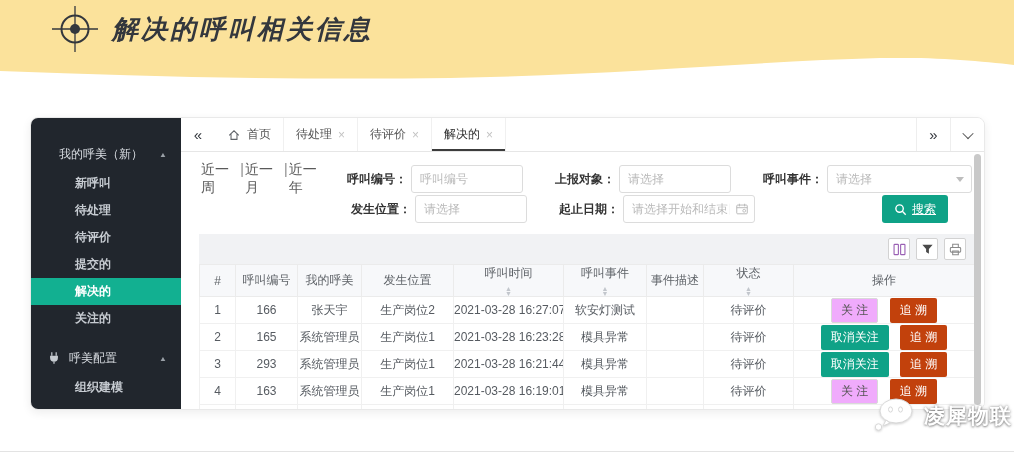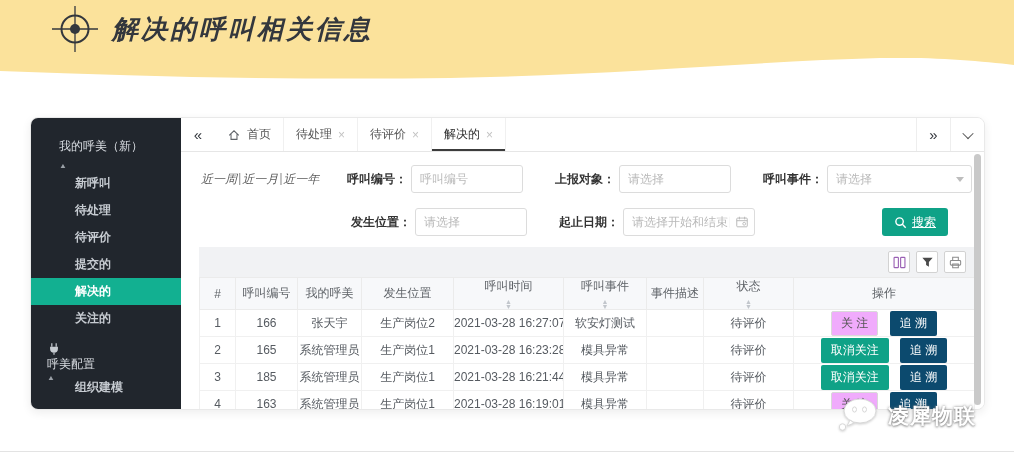--- a/index.html
+++ b/index.html
@@ -15,21 +15,21 @@
   .banner-title { font-size:26px; font-weight:bold; font-style:italic; color:#33373D;
     letter-spacing:3px; margin-left:14px; }
 
   
   .card { position:absolute; left:30px; top:117px; width:955px; height:293px;
     border:1px solid #e9e9e9; border-radius:8px; overflow:hidden; display:flex;
     box-shadow:0 3px 10px rgba(0,0,0,.07); background:#fff; }
 
   
   .sidebar { width:150px; flex:0 0 150px; background:#21262D; color:#C6CBD1; font-size:12px; padding-top:20px; }
-  .sb-group { height:32px; display:flex; padding:0 14px 0 28px; color:#D8DCE1;flex-direction:column; }
+  .sb-group { height:32px; display:flex; align-items:center; padding:0 14px 0 28px; color:#D8DCE1; }
   .sb-group.with-icon { padding-left:16px; }
   .sb-group .glabel { flex:1; }
   .sb-caret { font-size:8px; color:#9AA0A7; transform:scaleY(.85); }
   .sb-item { height:27px; line-height:27px; padding-left:44px; cursor:pointer;font-weight:bold; }
   .sb-item.active { background:#12B091; color:#fff; }
   .plug-icon { width:14px; height:14px; margin-right:8px; flex:0 0 auto; }
   .sb-g2 { margin-top:10px; }
 
   
   .content { flex:1; position:relative; background:#fff; min-width:0; }
@@ -45,22 +45,22 @@
   .tab-close { font-size:12px; color:#c3c3c3; }
   .tab-right { margin-left:auto; display:flex; }
   .tab-ctrl { border-left:1px solid #eee; }
   .home-icon { width:14px; height:14px; }
   .chev { width:8px; height:8px; border-right:1.6px solid #555; border-bottom:1.6px solid #555;
     transform:rotate(45deg) translate(-1px,-1px); }
 
   
   .filters { padding:12px 0 8px 20px; }
   .frow { display:flex; align-items:center; height:30px; }
-  .frow + .frow { margin-top:13px; }
-  .quick { width:130px; font-size:12px; color:#5a5a5a; display:flex; gap:1px;font-style:italic; }
+  .frow + .frow { margin-top:0; }
+  .quick { width:130px; font-size:14px; color:#5a5a5a; display:flex; gap:1px; }
   .quick .sep { color:#8a8a8a; }
   .quick a { cursor:pointer; }
   .flabel { width:80px; text-align:right; font-size:12px; font-weight:bold; color:#333; margin-right:4px; flex:0 0 80px; }
   .fbox { position:relative; margin-right:12px; }
   .finput { width:112px; height:28px; border:1px solid #dcdcdc; border-radius:3px;
     padding:0 8px; font-size:12px; color:#333; outline:none; background:#fff; }
   .finput::placeholder { color:#b9b9b9; }
   .w-select { width:145px; padding-right:22px; }
   .w-date { width:132px; padding-right:24px; }
   .sel-caret { position:absolute; right:8px; top:12px; width:0; height:0;
@@ -82,28 +82,28 @@
   th { background:#F7F8FA; color:#5F6368; font-weight:normal; height:29px;
     border:1px solid #ebebeb; text-align:center; }
   td { height:27px; border:1px solid #f0f0f0; color:#565B61; text-align:center;
     overflow:hidden; white-space:nowrap; }
   .th-inner { display:inline-flex; align-items:center; gap:4px;flex-direction:column; }
   .sort-icon { display:inline-flex; flex-direction:column; line-height:5px; font-size:7px; color:#C2C6CC; }
   .btn { display:inline-block; padding:3px 9px; font-size:12px; border-radius:2px;
     cursor:pointer; border:1px solid transparent; margin:0 4px; }
   .btn-plain { background:#f0abfc; border-color:#d9d9d9; color:#555; }
   .btn-teal { background:#0FA287; color:#fff; }
-  .btn-orange { background:#0c4a6e; color:#fff; }
+  .btn-orange { background:#c2410c; color:#fff; }
 
   
   .vscroll { position:absolute; right:3px; top:36px; bottom:4px; width:7px;
     background:#C9C9C9; border-radius:4px; }
 
   
-  .watermark { position:absolute; left:836px; top:397px; display:flex; align-items:center;
+  .watermark { position:absolute; left:872px; top:397px; display:flex; align-items:center;
     gap:6px; z-index:5; }
   .wm-logo { width:46px; height:38px; filter:drop-shadow(0 1px 1px rgba(0,0,0,.18)); }
   .wm-text { font-size:21px; font-weight:bold; color:#fff; letter-spacing:1px;
     text-shadow:0 0 3px rgba(125,125,125,.95), 0 1px 2px rgba(110,110,110,.6); }
 
   .bottom-line { position:absolute; left:0; right:0; bottom:5px; height:1px; background:#e3e3e3; }
 </style>
 </head>
 <body>
 
@@ -320,21 +320,21 @@
             <td>模具异常</td>
             <td></td>
             <td>待评价</td>
             <td>
               <span class="btn btn-teal">取消关注</span>
               <span class="btn btn-orange">追 溯</span>
             </td>
           </tr>
           <tr>
             <td>3</td>
-            <td>185</td>
+            <td>293</td>
             <td>系统管理员</td>
             <td>生产岗位1</td>
             <td>2021-03-28 16:21:44</td>
             <td>模具异常</td>
             <td></td>
             <td>待评价</td>
             <td>
               <span class="btn btn-teal">取消关注</span>
               <span class="btn btn-orange">追 溯</span>
             </td>

